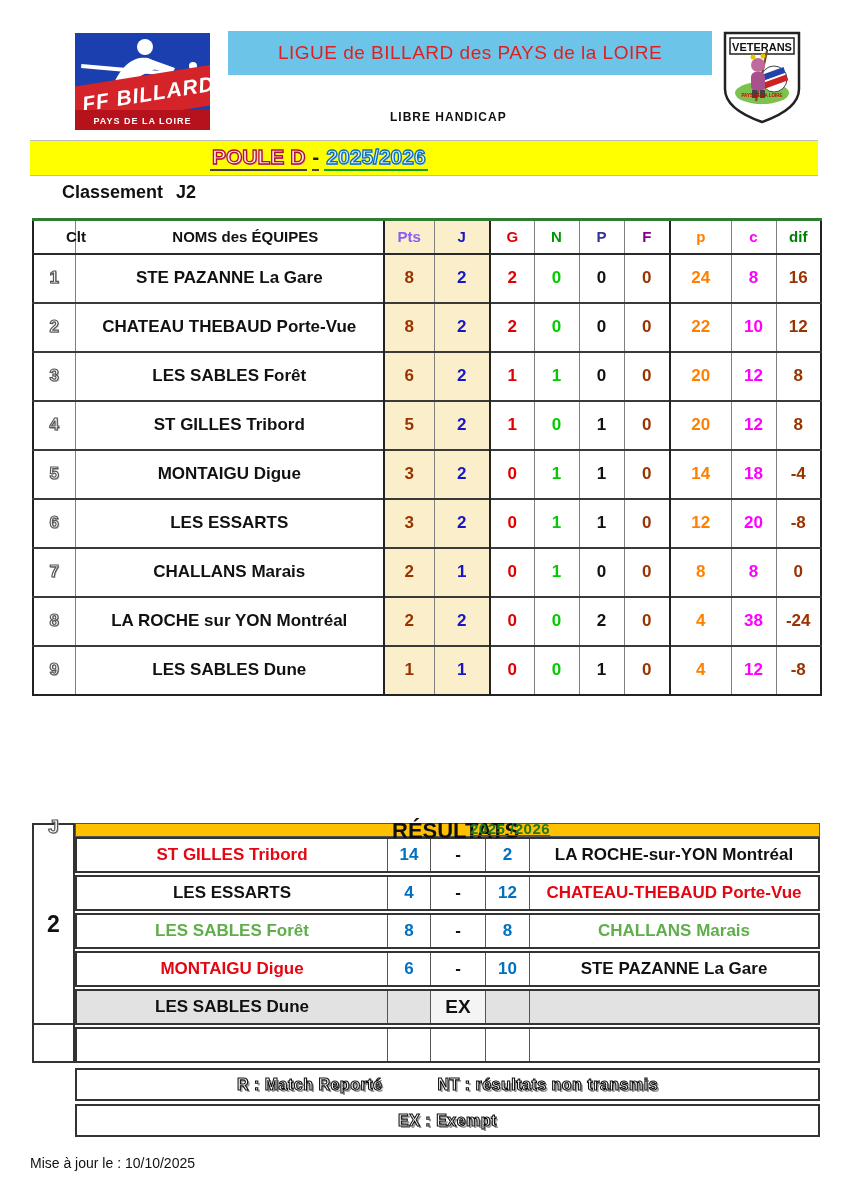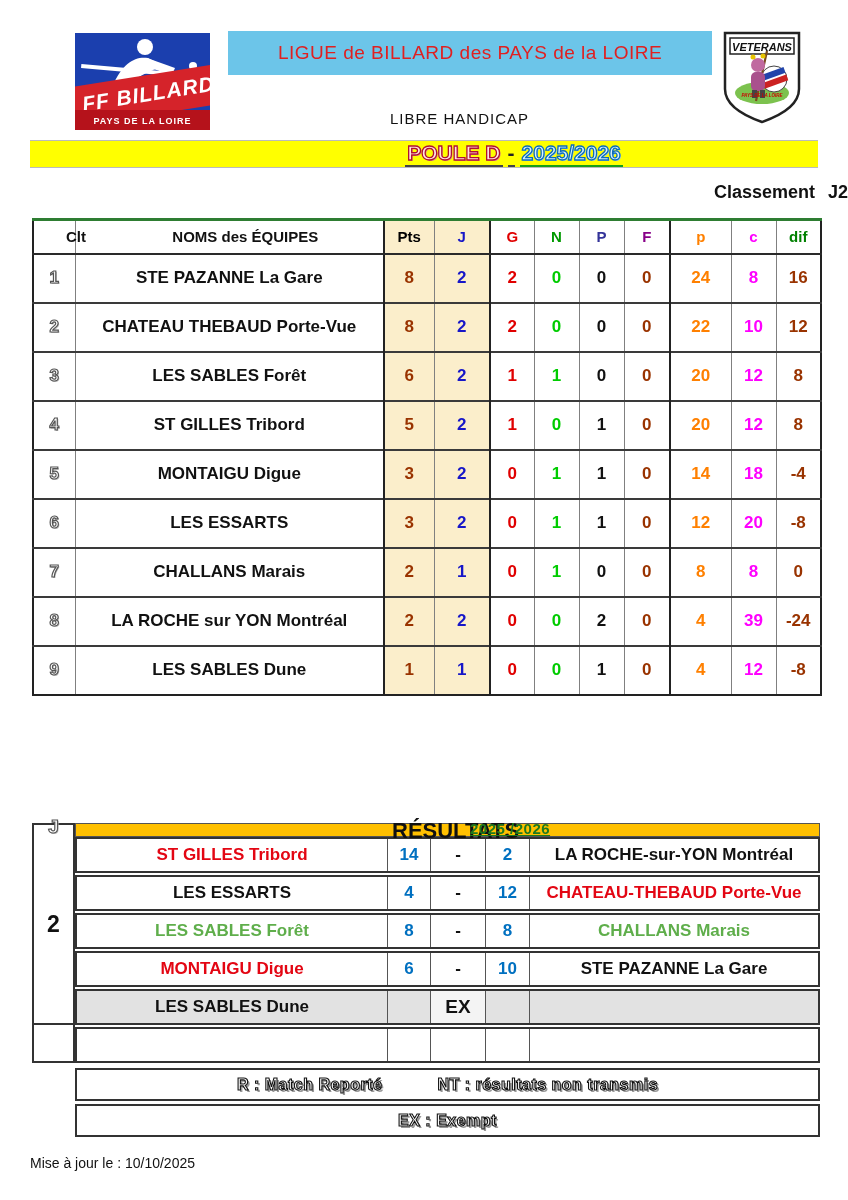--- a/index.html
+++ b/index.html
@@ -10,43 +10,43 @@
   .ffb { position:absolute; left:75px; top:33px; width:135px; height:97px; background:#1B3FAE; overflow:hidden; }
   .ffb-band { position:absolute; left:-14px; top:42px; width:175px; height:40px; background:#D5232A; transform:rotate(-9deg); }
   .ffb-band span { display:block; text-align:center; color:#fff; font-weight:bold; font-style:italic; font-size:21px; letter-spacing:1px; padding-top:7px; }
   .ffb-strip { position:absolute; bottom:0; left:0; width:100%; height:20px; background:#B5121B; text-align:center; }
   .ffb-strip span { color:#fff; font-size:9px; font-weight:bold; line-height:20px; letter-spacing:1px; }
 
   .league-banner { position:absolute; left:228px; top:31px; width:484px; height:44px; background:#6CC5E9; display:flex; align-items:center; justify-content:center; }
   .league-banner span { color:#E02020; font-weight:normal; font-size:19px; letter-spacing:0.5px; }
 
   .challenge { position:absolute; left:388px; top:76px; font-size:27px; font-weight:bold; white-space:nowrap; color:#fff; -webkit-text-stroke:1.4px #1a1a1a; text-shadow:1px 1px 0 #bbb; letter-spacing:0.5px; }
-  .libre { position:absolute; left:390px; top:110px; font-size:15px; font-weight:normal; letter-spacing:1px; color:#111; }
-
-  .vet-badge { position:absolute; left:721px; top:29px; width:82px; height:98px;font-style:italic; }
-
-  .yellow-band { position:absolute; left:30px; top:140px; width:788px; height:28px; background:#FFFF00; border-top:1px solid #bbb; border-bottom:1px solid #bbb; display:flex; align-items:center; justify-content:center; padding-left:180px; font-size:21px; font-weight:bold; white-space:nowrap; }
+  .libre { position:absolute; left:390px; top:110px; font-size:12px; font-weight:bold; letter-spacing:1px; color:#111; }
+
+  .vet-badge { position:absolute; left:721px; top:29px; width:82px; height:98px; }
+
+  .yellow-band { position:absolute; left:30px; top:140px; width:788px; height:36px; background:#FFFF00; border-top:1px solid #bbb; border-bottom:1px solid #bbb; display:flex; align-items:center; justify-content:flex-start; padding-left:180px; font-size:21px; font-weight:bold; white-space:nowrap; }
   .poule-label { color:#FFE3E3; -webkit-text-stroke:1.3px #B01030; text-shadow:1px 1px 0 #d88; border-bottom:2px solid #444; padding:0 2px; }
   .poule-sep { color:#222; border-bottom:2px solid #444; margin:0 5px; }
   .poule-season { color:#D8F2FF; -webkit-text-stroke:1.3px #0C6CB8; text-shadow:1px 1px 0 #9cd; border-bottom:2px solid #18A018; padding:0 2px; }
 
-  .classement-title { position:absolute; left:0; top:182px; width:100%; padding-left:62px; text-align:right; font-size:18px; font-weight:bold; color:#111; word-spacing:8px; }
+  .classement-title { position:absolute; left:0; top:182px; width:100%; padding-left:62px; text-align:left; font-size:18px; font-weight:bold; color:#111; word-spacing:8px; }
 
   
   #classement-table { position:absolute; left:32px; top:218px; width:788px; border-collapse:collapse; table-layout:fixed; border:2px solid #222; border-top:3px solid #2E7D32; }
   #classement-table th { height:34px; font-size:15px; font-weight:bold; text-align:center; border:1px solid #808080; border-bottom:2px solid #2a2a2a; background:#fff; }
   #classement-table td { height:49px; font-size:17px; font-weight:bold; text-align:center; border:1px solid #808080; border-top:2px solid #3a3a3a; background:#fff; }
   #classement-table th:nth-child(3), #classement-table td:nth-child(3),
   #classement-table th:nth-child(5), #classement-table td:nth-child(5),
   #classement-table th:nth-child(9), #classement-table td:nth-child(9) { border-left:2px solid #222; }
   #classement-table th:nth-child(3), #classement-table th:nth-child(4),
   #classement-table td:nth-child(3), #classement-table td:nth-child(4) { background:#FBEECB; }
 
   .h-clt, .h-noms { color:#111;padding-left:32px; }
-  .h-pts { color:#000000; } .h-j { color:#1616C8; } .h-g { color:#E00000; }
+  .h-pts { color:#8b5cf6; } .h-j { color:#1616C8; } .h-g { color:#E00000; }
   .h-n { color:#009900; } .h-p { color:#333399; } .h-f { color:#880088; }
   .h-pp { color:#FF8000; } .h-cc { color:#FF00FF; } .h-dif { color:#008000; }
 
   .col-clt { font-size:20px; color:#fff; -webkit-text-stroke:1.2px #555; text-shadow:1px 1px 0 #bbb; }
   .col-team { color:#111; }
   .col-pts { color:#993300; } .col-j { color:#1616C8; } .col-g { color:#E00000; }
   .col-n { color:#00CC00; } .col-p { color:#111; } .col-f { color:#993300; }
   .col-pp { color:#FF8000; } .col-cc { color:#FF00FF; } .col-dif { color:#993300; }
 
   
@@ -261,21 +261,21 @@
         <tr>
           <td class="col-clt">8</td>
           <td class="col-team">LA ROCHE sur YON Montréal</td>
           <td class="col-pts">2</td>
           <td class="col-j">2</td>
           <td class="col-g">0</td>
           <td class="col-n">0</td>
           <td class="col-p">2</td>
           <td class="col-f">0</td>
           <td class="col-pp">4</td>
-          <td class="col-cc">39</td>
+          <td class="col-cc">38</td>
           <td class="col-dif">-24</td>
         </tr>
         <tr>
           <td class="col-clt">9</td>
           <td class="col-team">LES SABLES Dune</td>
           <td class="col-pts">1</td>
           <td class="col-j">1</td>
           <td class="col-g">0</td>
           <td class="col-n">0</td>
           <td class="col-p">1</td>

